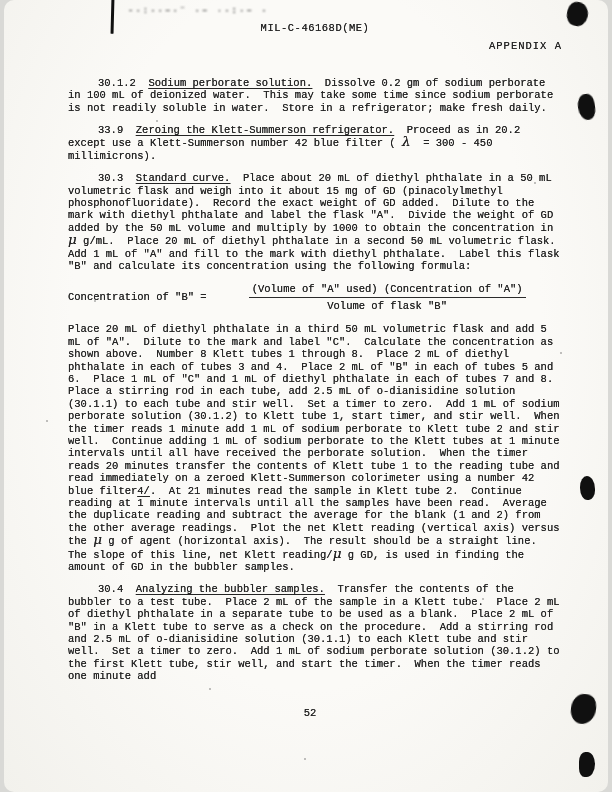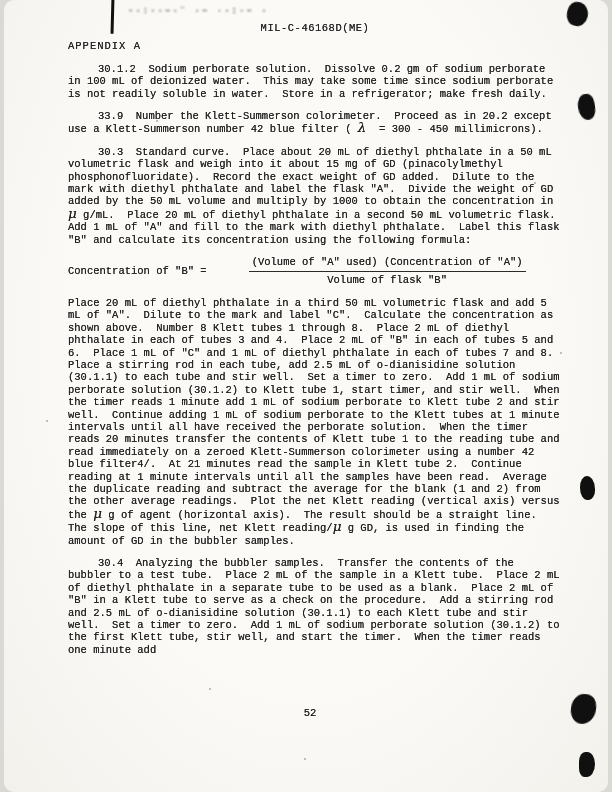--- a/index.html
+++ b/index.html
@@ -11,24 +11,24 @@
     overflow:hidden;
     font-family:"Liberation Mono","DejaVu Sans Mono",monospace;
     font-size:10.5px;
     line-height:12.4px;
     color:#242424;
     text-shadow:0 0 .35px #3a3a3a;
     border-radius:10px;
   }
   .content{position:absolute;left:64px;top:22px;width:494px;}
   .doc-number{text-align:center;margin-bottom:6px;letter-spacing:.5px;}
-  .appendix{text-align:left;margin-bottom:10px;letter-spacing:1px;}
+  .appendix{text-align:right;margin-bottom:24px;letter-spacing:1px;}
   .para{margin:0 0 10px 0;text-indent:30px;white-space:pre-wrap;}
   .para.noindent{text-indent:0;}
-  .u{text-decoration-skip-ink:none;text-underline-offset:1.5px;}
+  .u{text-decoration:underline;text-decoration-skip-ink:none;text-underline-offset:1.5px;}
   .hand{font-family:"DejaVu Serif",serif;font-style:italic;font-size:13.5px;line-height:10px;}
   .formula{display:flex;align-items:center;margin:3px 0 11px 0;}
   .formula .lhs{white-space:pre;margin-right:42px;}
   .frac{display:inline-block;text-align:center;}
   .frac .num{display:block;border-bottom:1px solid #2b2b2b;padding:0 3px 2px 3px;}
   .frac .den{display:block;padding-top:2px;}
   .footnote{margin-top:13px;padding-left:20px;text-indent:-20px;white-space:pre-wrap;}
   .page-number{position:absolute;top:707px;left:0;width:612px;text-align:center;}
   
   .artifact{position:absolute;background:#101010;filter:blur(.4px);}
@@ -62,21 +62,21 @@
   <div class="speck" style="left:556px;top:352px"></div>
   <div class="speck" style="left:152px;top:120px"></div>
 
   <div class="content">
 
     <div class="doc-number">MIL-C-46168D(ME)</div>
     <div class="appendix">APPENDIX A</div>
 
     <p class="para"><span>30.1.2  </span><span class="u">Sodium perborate solution.</span><span>  Dissolve 0.2 gm of sodium perborate in 100 mL of deionized water.  This may take some time since sodium perborate is not readily soluble in water.  Store in a refrigerator; make fresh daily.</span></p>
 
-    <p class="para"><span>33.9  </span><span class="u">Number the Klett-Summerson colorimeter.</span><span>  Proceed as in 20.2 except use a Klett-Summerson number 42 blue filter ( </span><span class="hand">λ</span><span>  = 300 - 450 millimicrons).</span></p>
+    <p class="para"><span>33.9  </span><span class="u">Zeroing the Klett-Summerson refrigerator.</span><span>  Proceed as in 20.2 except use a Klett-Summerson number 42 blue filter ( </span><span class="hand">λ</span><span>  = 300 - 450 millimicrons).</span></p>
 
     <p class="para"><span>30.3  </span><span class="u">Standard curve.</span><span>  Place about 20 mL of diethyl phthalate in a 50 mL volumetric flask and weigh into it about 15 mg of GD (pinacolylmethyl phosphonofluoridate).  Record the exact weight of GD added.  Dilute to the mark with diethyl phthalate and label the flask "A".  Divide the weight of GD added by the 50 mL volume and multiply by 1000 to obtain the concentration in </span><span class="hand">μ</span><span> g/mL.  Place 20 mL of diethyl phthalate in a second 50 mL volumetric flask.  Add 1 mL of "A" and fill to the mark with diethyl phthalate.  Label this flask "B" and calculate its concentration using the following formula:</span></p>
 
     <div class="formula">
       <span class="lhs">Concentration of "B" =</span>
       <span class="frac">
         <span class="num">(Volume of "A" used) (Concentration of "A")</span>
         <span class="den">Volume of flask "B"</span>
       </span>
     </div>

